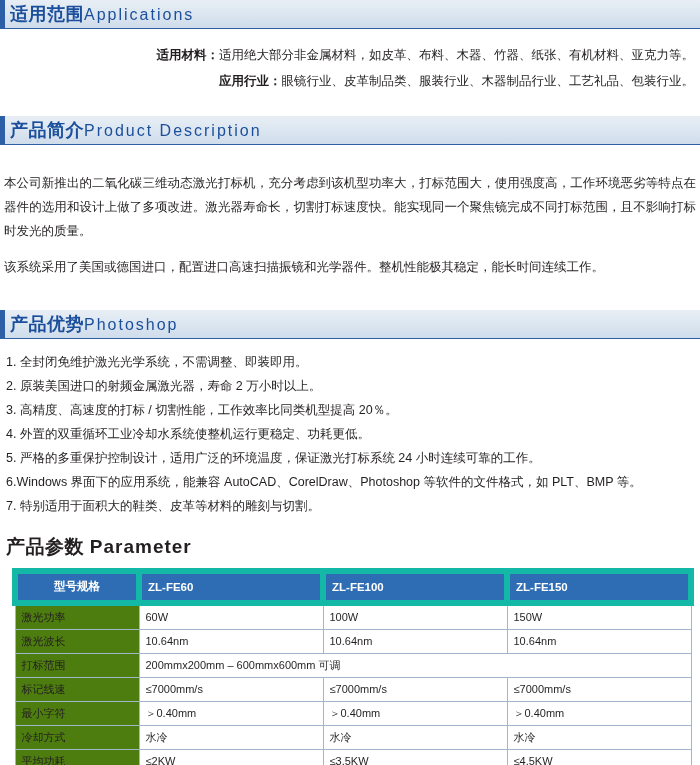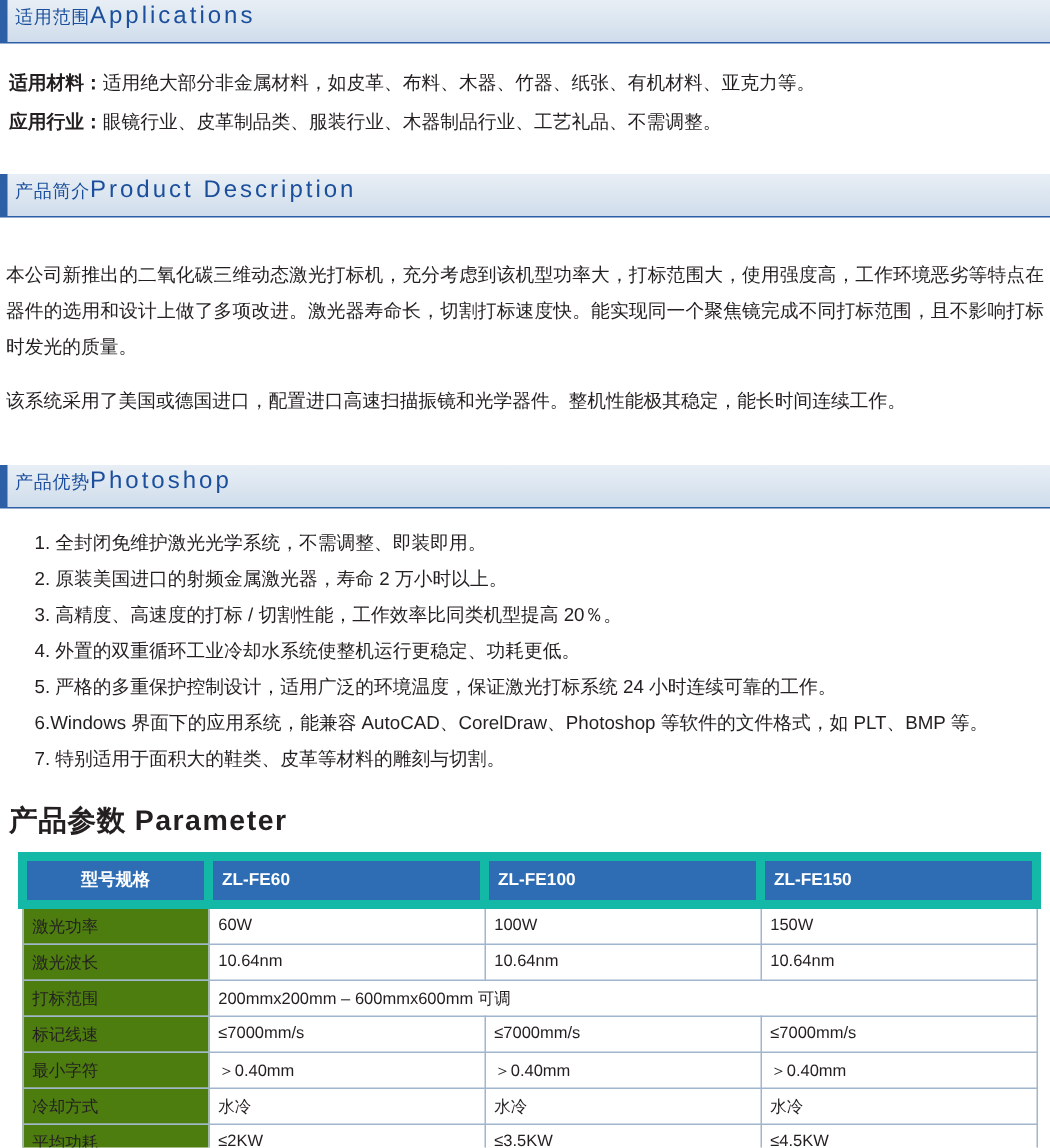--- a/index.html
+++ b/index.html
@@ -44,22 +44,22 @@
     height: 28px;
     background: #2d5fa6;
   }
   .section-head .titles {
     position: absolute;
     left: 10px;
     top: 2px;
     white-space: nowrap;
   }
   .section-head .cn {
-    font-size: 12px;
-    font-weight: normal;
+    font-size: 18px;
+    font-weight: bold;
     color: #1b4f9c;
     letter-spacing: 0.5px;
   }
   .section-head .en {
     font-size: 16px;
     font-weight: normal;
     color: #1b4f9c;
     letter-spacing: 2px;
     margin-left: 0;
   }
@@ -67,33 +67,34 @@
     font-weight: bold;
   }
   .spacer-18 { height: 18px; }
   .spacer-22 { height: 22px; }
 
   
   .app-lines {
     padding: 12px 6px 0 6px;
     font-size: 12.5px;
     line-height: 26px;
+    text-align: right;
   }
 
   
   .desc {
     padding: 12px 4px 0 4px;
     font-size: 12.5px;
     line-height: 24px;
     text-align: justify;
   }
 
   
   .features {
-    padding: 10px 6px 0 23px;
+    padding: 10px 6px 0 6px;
     font-size: 12.5px;
     line-height: 24px;
   }
   .features .item { white-space: nowrap; }
 
   
   .param-title {
     padding: 16px 0 8px 6px;
     font-size: 19px;
     font-weight: bold;
@@ -153,21 +154,21 @@
     <div class="titles">
       <span class="cn">适用范围</span><span class="en">Applications</span>
     </div>
   </div>
 
   <div class="app-lines">
     <div>
       <span class="b">适用材料：</span><span>适用绝大部分非金属材料，如皮革、布料、木器、竹器、纸张、有机材料、亚克力等。</span>
     </div>
     <div>
-      <span class="b">应用行业：</span><span>眼镜行业、皮革制品类、服装行业、木器制品行业、工艺礼品、不需调整。</span>
+      <span class="b">应用行业：</span><span>眼镜行业、皮革制品类、服装行业、木器制品行业、工艺礼品、包装行业。</span>
     </div>
   </div>
 
   <div class="spacer-22"></div>
 
   <div class="section-head">
     <div class="bar"></div>
     <div class="accent"></div>
     <div class="titles">
       <span class="cn">产品简介</span><span class="en">Product Description</span>

